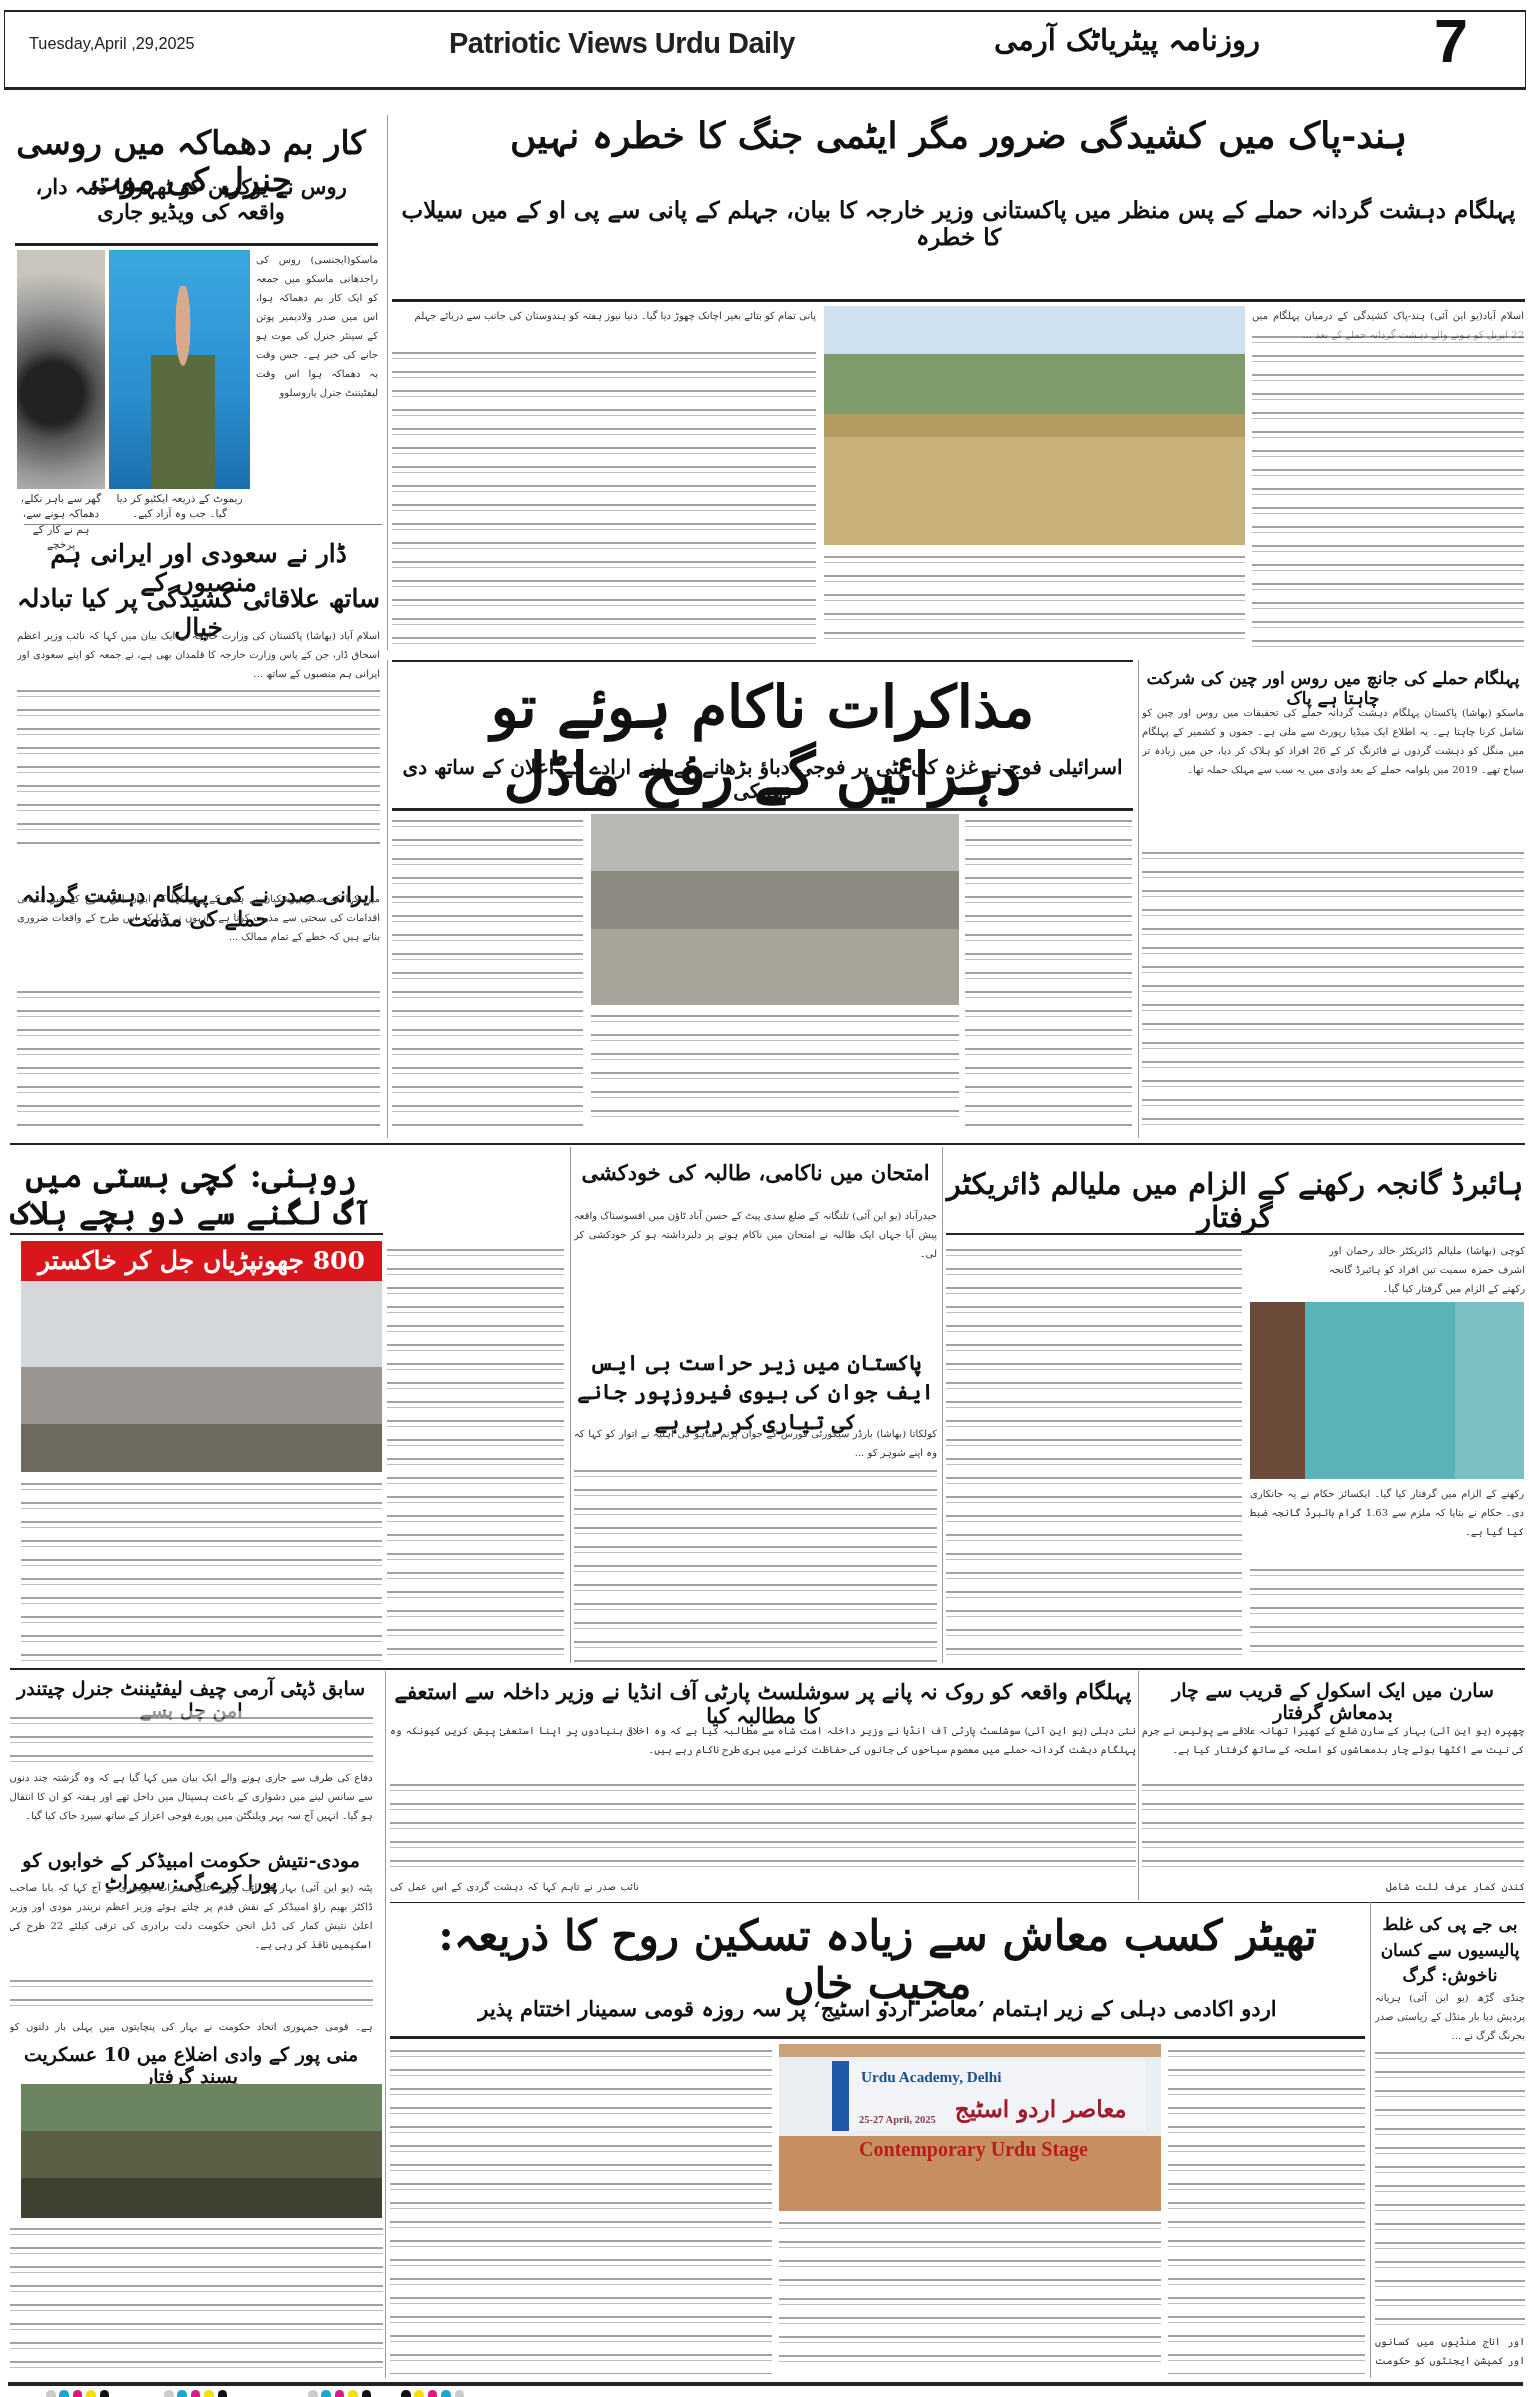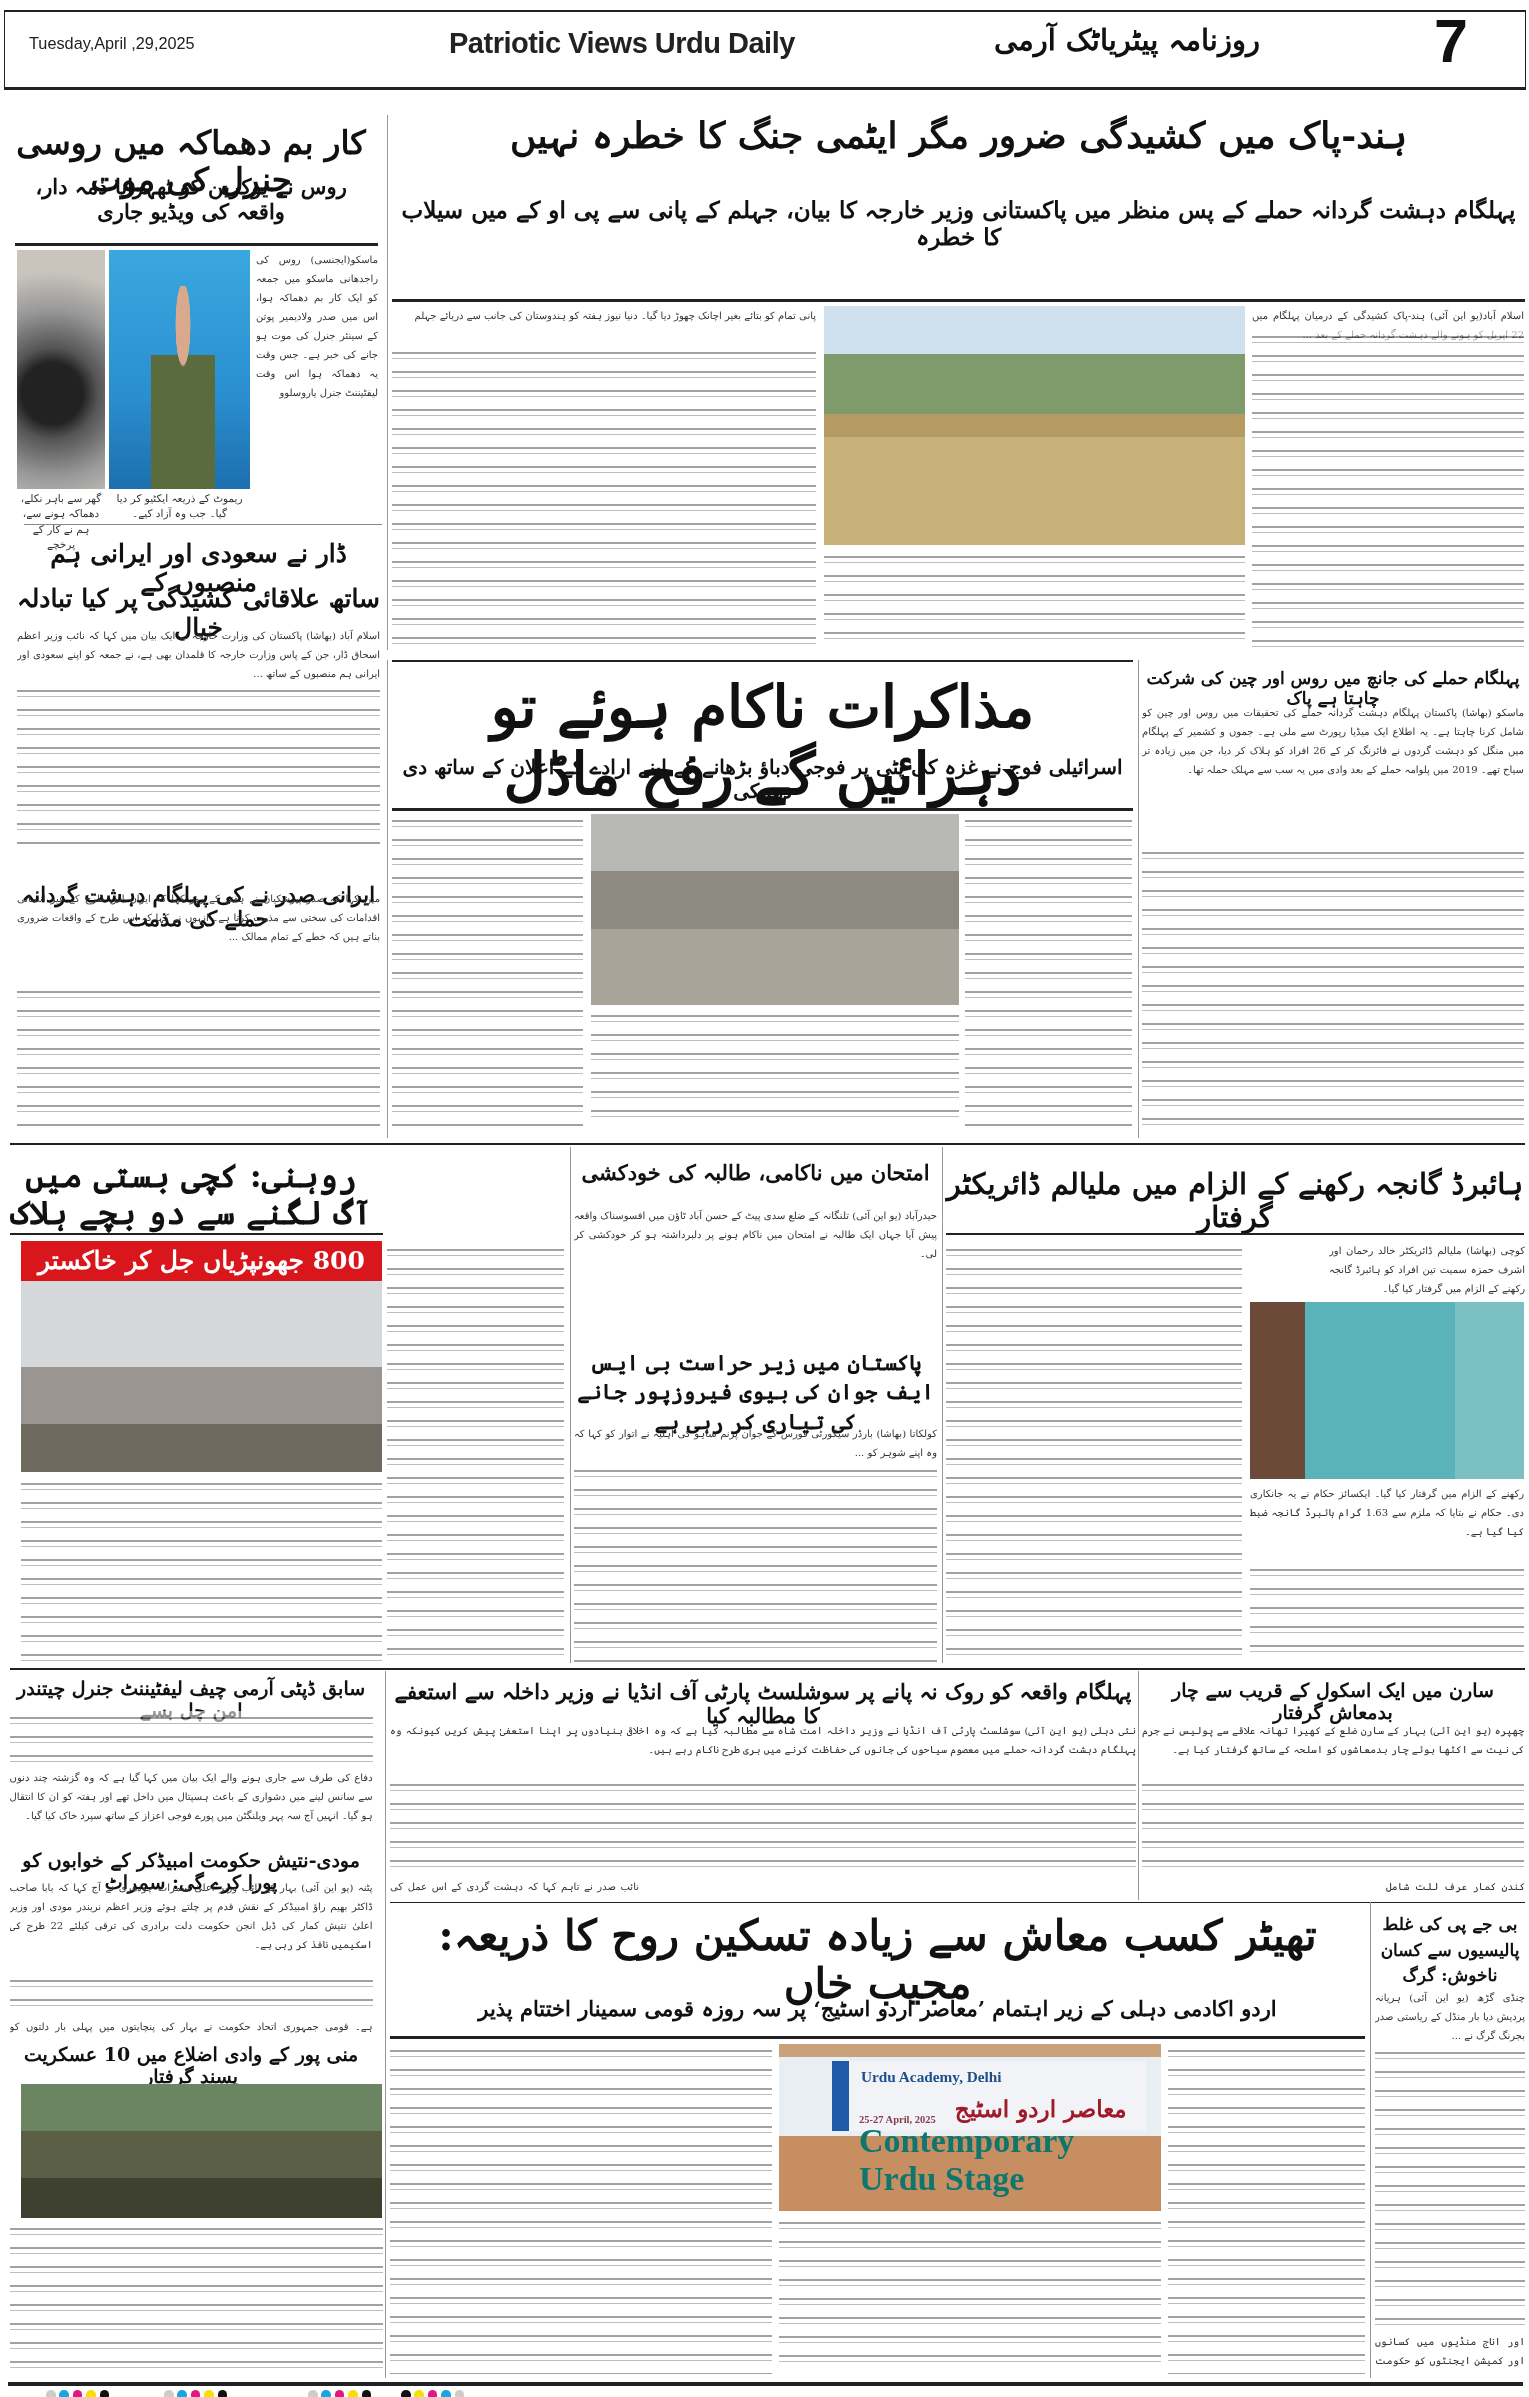--- a/index.html
+++ b/index.html
@@ -26,21 +26,21 @@
   .ph-general { background: linear-gradient(180deg, #3aa8e0 0%, #2a8fd0 60%, #1d6fae 100%); }
   .ph-general .figure { position:absolute; left: 30%; top: 15%; width: 45%; height: 90%; background: radial-gradient(ellipse at 50% 18%, #d8a98c 0 16%, transparent 17%), linear-gradient(180deg, transparent 0 32%, #5a6b3d 32% 100%); }
   .ph-river { background: linear-gradient(180deg, #cfe0ef 0 20%, #7f9a6b 20% 45%, #b59a62 45% 55%, #c7b07a 55% 100%); }
   .ph-rubble { background: linear-gradient(180deg, #b8b8b4 0 30%, #8d8a82 30% 60%, #a9a49a 60% 100%); }
   .ph-slum { background: linear-gradient(180deg, #d5d8db 0 45%, #9a9590 45% 75%, #6f6a60 75% 100%); }
   .ph-arrest { background: linear-gradient(90deg, #6c4a3a 0 20%, #59b3b8 20% 75%, #7bc0c3 75% 100%); }
   .ph-soldiers { background: linear-gradient(180deg, #6b8461 0 35%, #5a5f45 35% 70%, #3e4130 70% 100%); }
   .ph-seminar { background: linear-gradient(180deg, #c9a17a 0 8%, #e9eef3 8% 55%, #c78e62 55% 100%); }
   .seminar-banner { position:absolute; left: 14%; top: 10%; width: 82%; height: 42%; background:#f1f3f6; border-left: 17px solid #1f5aa8; }
   .seminar-banner .org { position:absolute; left: 11.5px; top: 7.6px; font-family:"Liberation Serif", serif; font-weight:bold; color:#1f4e8c; font-size: 15.3px; }
-  .seminar-banner .en { position:absolute; left: 9.6px; top: 61px; font-family:"Liberation Serif", serif; font-weight:bold; color:#0f766e; font-size: 34px; }
+  .seminar-banner .en { position:absolute; left: 9.6px; top: 77px; font-family:"Liberation Serif", serif; font-weight:bold; color:#b91c1c; font-size: 20px; }
   .seminar-banner .ur { position:absolute; right: 19px; top: 34px; font-family:"DejaVu Serif", serif; font-weight:bold; color:#a01a2a; font-size: 23px; direction: rtl; }
   .seminar-banner .dates { position:absolute; left: 9.6px; bottom: 5.7px; font-family:"Liberation Serif", serif; font-weight:bold; color:#8a3a4a; font-size: 10.5px; }
   .redbar { background: #d8161b; color: #fff; font-weight: bold; text-align: center; direction: rtl; font-family: "DejaVu Serif", serif; font-size: 25px; line-height: 40px; }
   .caption { direction: rtl; text-align: center; font-family: "DejaVu Serif", serif; font-size: 10.5px; color: #333; line-height: 15.3px; }
   .regmarks { display: flex; gap: 3.8px; }
   .regmarks span { width: 9.6px; height: 9.6px; border-radius: 50%; display: inline-block; }
 </style>
 </head>
 <body>
 

